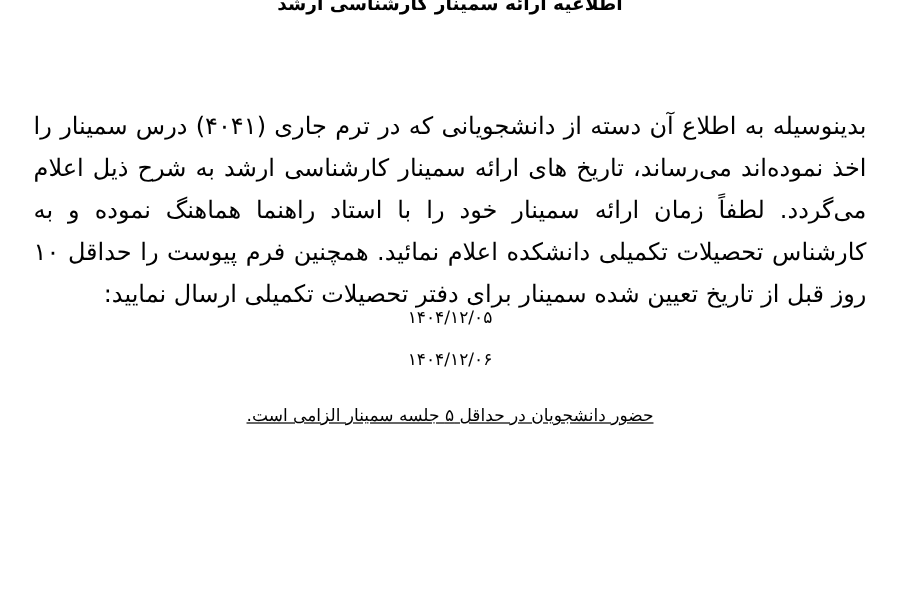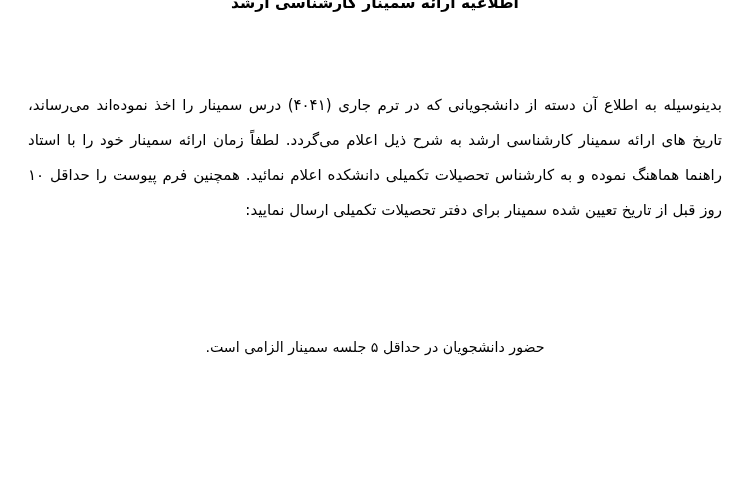--- a/index.html
+++ b/index.html
@@ -32,21 +32,21 @@
     direction: rtl;
   }
   .body-block {
     position: absolute;
     top: 88px;
     right: 28px;
     left: 28px;
     direction: rtl;
     text-align: justify;
     text-align-last: right;
-    font-size: 15px;
+    font-size: 20px;
     line-height: 35px;
   }
   .body-block p {
     margin: 0;
   }
   .dates {
     position: absolute;
     top: 248px;
     right: 28px;
     left: 28px;
@@ -64,31 +64,36 @@
     top: 330px;
     right: 28px;
     left: 28px;
     direction: rtl;
     text-align: center;
     font-size: 14.2px;
     line-height: 35px;
   }
   .note p {
     margin: 0;
+    text-decoration: underline;
   }
 </style>
 </head>
 <body>
 
 <div class="page">
 
   <div class="doc-title">اطلاعیه ارائه سمینار  کارشناسی ارشد</div>
 
   <div class="body-block">
     <p>بدینوسیله به اطلاع آن دسته از دانشجویانی که در ترم جاری (۴۰۴۱) درس سمینار را اخذ نموده‌اند می‌رساند، تاریخ های ارائه سمینار کارشناسی ارشد به شرح ذیل اعلام می‌گردد. لطفاً زمان ارائه سمینار خود را با استاد راهنما هماهنگ نموده و به کارشناس تحصیلات تکمیلی دانشکده اعلام نمائید. همچنین فرم پیوست را حداقل ۱۰ روز قبل از تاریخ تعیین شده سمینار برای دفتر تحصیلات تکمیلی ارسال نمایید:</p>
   </div>
 
+  <div class="dates">
+    <p class="date-line">۱۴۰۴/۱۲/۰۵</p>
+    <p class="date-line">۱۴۰۴/۱۲/۰۶</p>
+  </div>
 
   <div class="note">
     <p>حضور دانشجویان در حداقل ۵ جلسه سمینار الزامی است.</p>
   </div>
 
 </div>
 
 </body></html>

